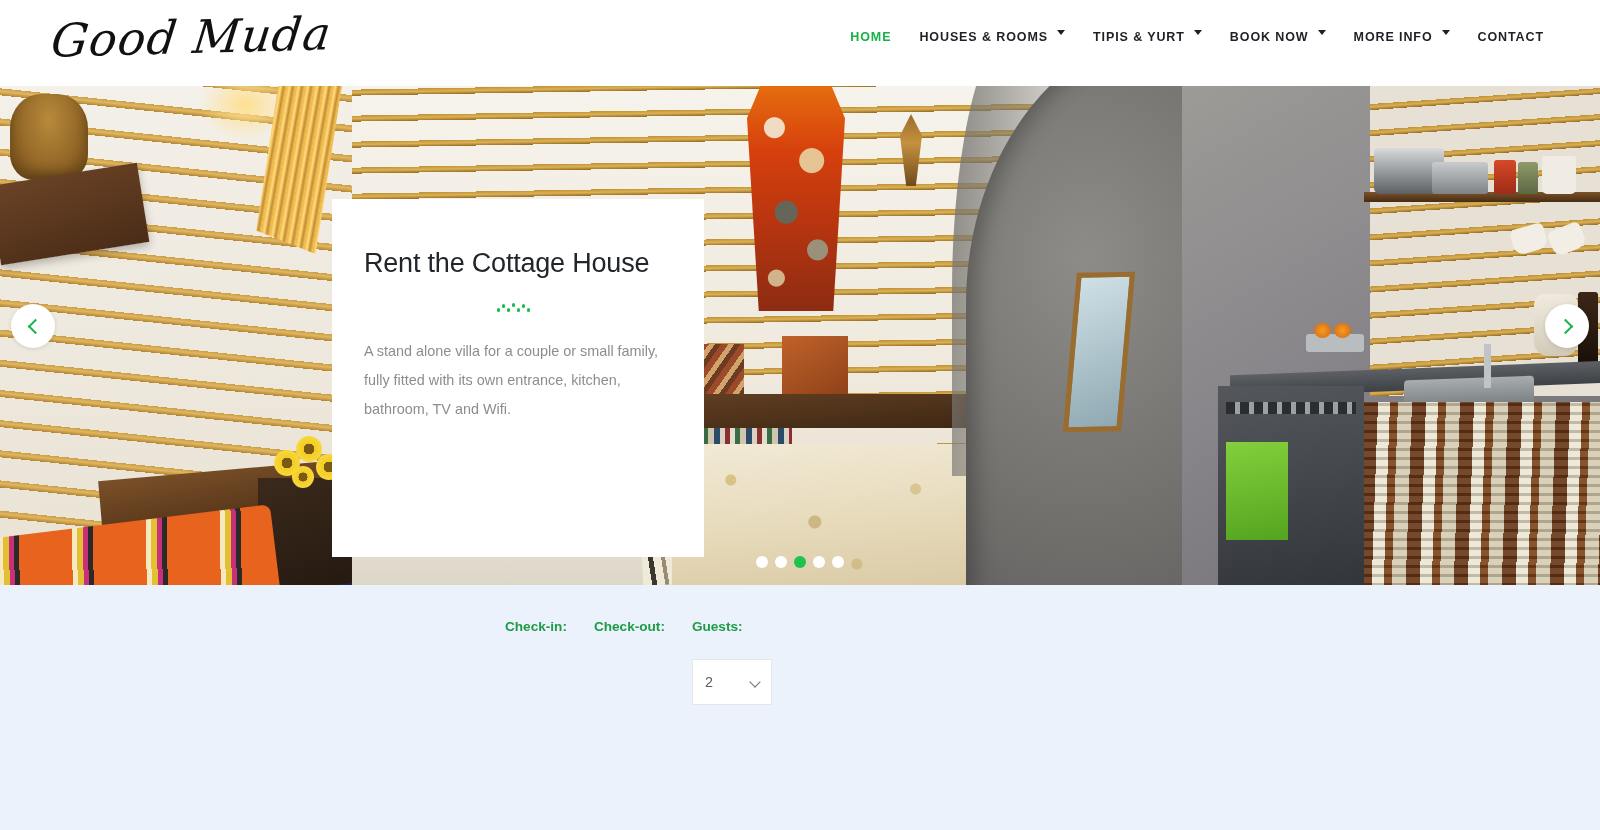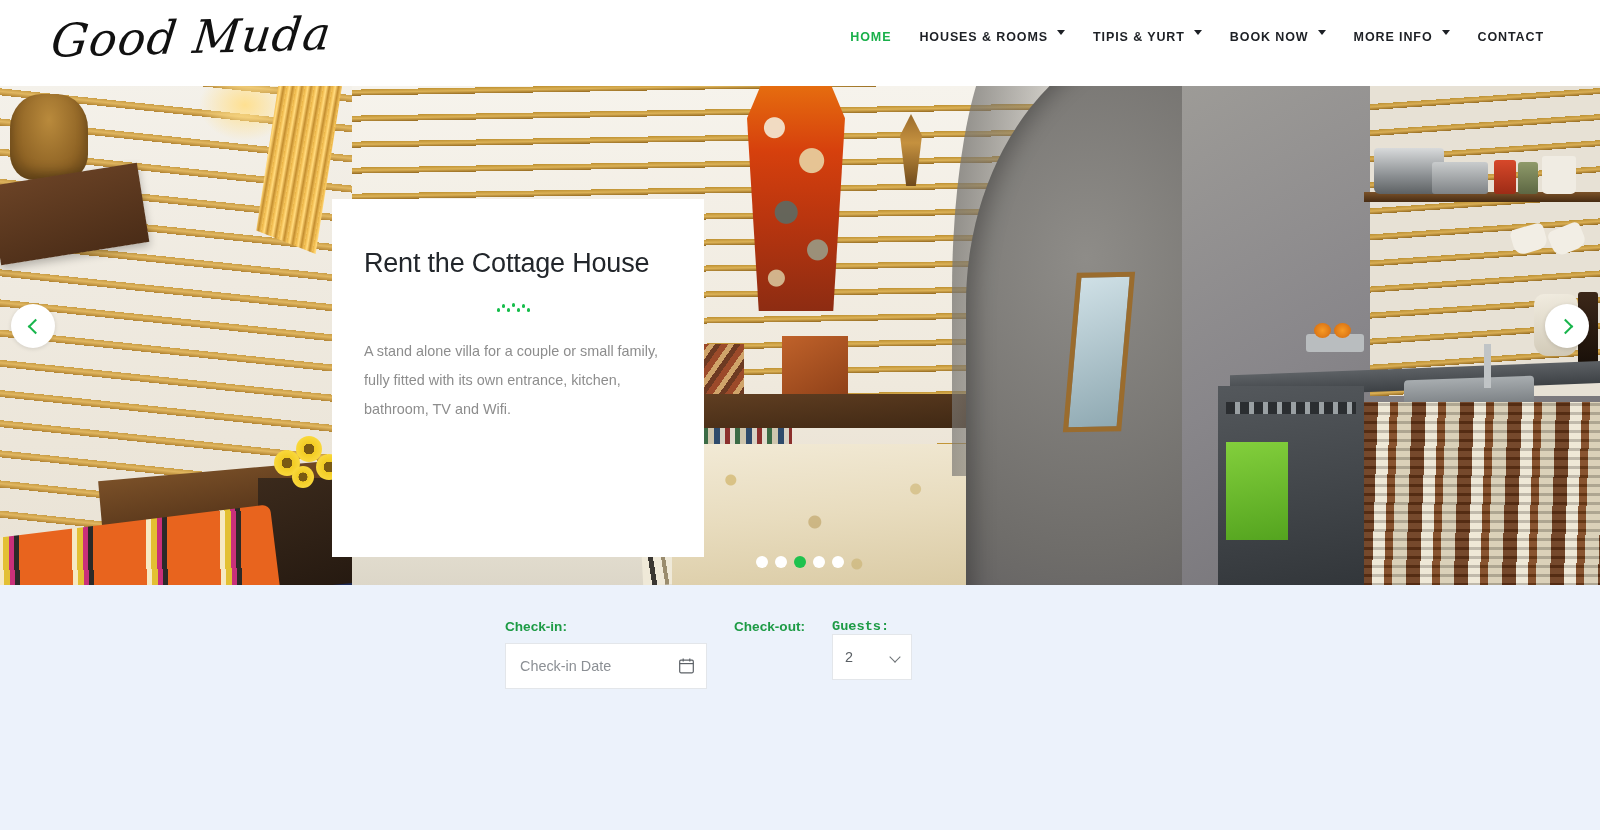--- a/index.html
+++ b/index.html
@@ -430,21 +430,21 @@
   }
   .booking-inner {
     position: absolute; left: 505px; top: 34px;
     display: flex; align-items: flex-start; gap: 0;
   }
   .field { margin-right: 27px; }
   .field-label {
     font-size: 13.6px; font-weight: 700; color: #1d9b45;
     display: block; margin-bottom: 9px;
   }
-  .field.guests .field-label { margin-bottom: 0; font-family: Liberation Mono, monospace; }
+  .field.guests .field-label { margin-bottom: 25px; }
   .input-wrap {
     position: relative; width: 202px; height: 46px;
     background: #ffffff; border: 1px solid #e3e6ea;
   }
   .input-wrap input {
     width: 100%; height: 100%; border: 0; outline: none;
     background: transparent; padding: 0 36px 0 14px;
     font-family: "Liberation Sans", sans-serif;
     font-size: 14.4px; color: #666;
   }
@@ -601,31 +601,20 @@
     <span class="dot"></span>
     <span class="dot"></span>
   </div>
 </section>
 
 <section class="booking">
   <div class="booking-inner">
 
     <div class="field">
       <label class="field-label">Check-in:</label>
-      <div class="input-wrap">
-        <input type="text" placeholder="Check-in Date" style="">
-        <span class="cal-icon">
-          <svg width="15" height="16" viewBox="0 0 15 16" fill="none">
-            <rect x="0.7" y="2.2" width="13.6" height="12.6" rx="1.2" stroke="#5c6166" stroke-width="1.2"></rect>
-            <line x1="0.7" y1="5.6" x2="14.3" y2="5.6" stroke="#5c6166" stroke-width="1.2"></line>
-            <line x1="4.2" y1="0.6" x2="4.2" y2="3.4" stroke="#5c6166" stroke-width="1.2"></line>
-            <line x1="10.8" y1="0.6" x2="10.8" y2="3.4" stroke="#5c6166" stroke-width="1.2"></line>
-          </svg>
-        </span>
-      </div>
     </div>
 
     <div class="field">
       <label class="field-label">Check-out:</label>
     </div>
 
     <div class="field guests">
       <label class="field-label">Guests:</label>
       <div class="select-wrap">
         <span class="sel-value">2</span>

